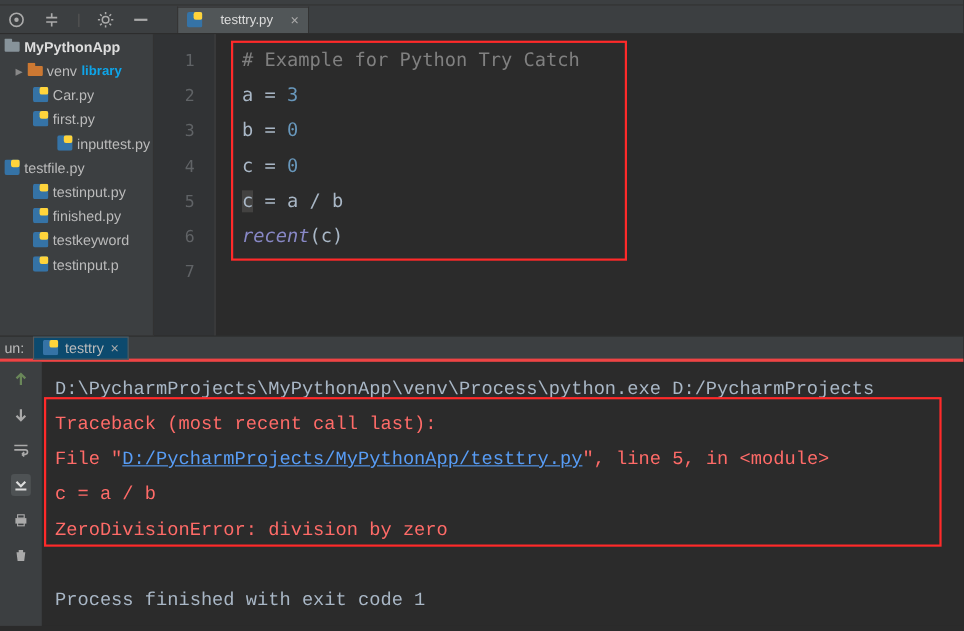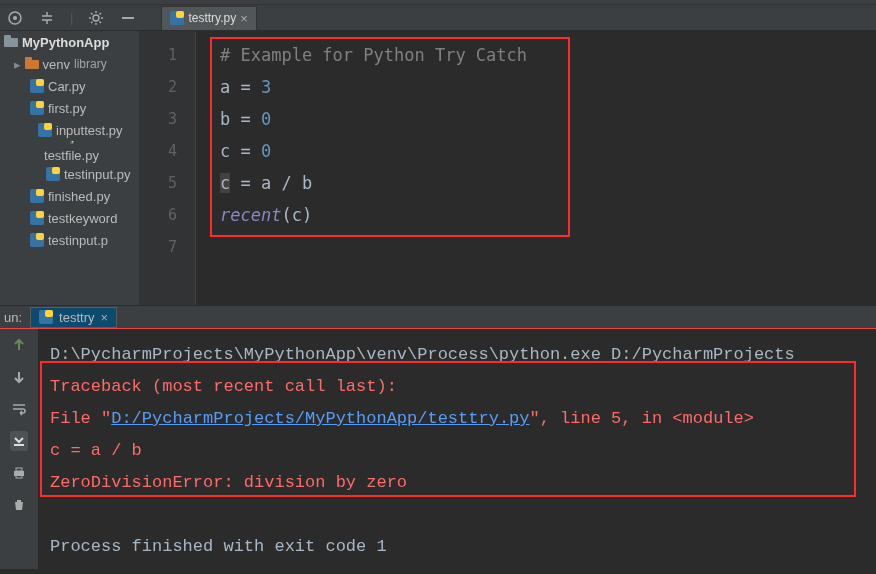--- a/index.html
+++ b/index.html
@@ -20,25 +20,25 @@
   display:flex; align-items:center; padding:0 6px; gap:14px;
 }
 .toolbar svg { display:block; }
 .icon-btn { width:18px; height:18px; display:flex; align-items:center; justify-content:center; cursor:pointer;}
 .main { display:flex; height: 274px; }
 .sidebar { width:140px; background:#3c3f41; border-right:1px solid #323232; overflow:hidden;}
 .tree-row { display:flex; align-items:center; height:22px; padding-left:4px; gap:4px; white-space:nowrap;}
 .tree-row.bold { font-weight:bold; color:#ddd;}
 .tree-row .folder { width:14px;height:14px;}
 .tree-row .pyfile { width:14px;height:14px;}
-.dim { color:#a3a3a3; font-weight:normal; font-size:12px;}
+.dim { color:#0ea5e9; font-weight:bold; font-size:12px;}
 
 .editor-area { flex:1; display:flex; flex-direction:column; background:#313335;}
 .tab { height:24px; background:#515658; border:1px solid #323232; border-bottom:none;
-  display:flex; align-items:center; padding:0 8px; gap:4px; color:#ddd; font-size:12px;
+  display:flex; align-items:center; padding:0 8px; gap:16px; color:#ddd; font-size:12px;
   margin-left:6px;}
 .tab .close { color:#aaa; font-size:13px;}
 
 .editor { flex:1; display:flex; background:#2b2b2b; position:relative;}
 .gutter { width:56px; background:#313335; color:#606366; text-align:right;
   font-family: Consolas, monospace; font-size:15px; padding-top:8px; border-right:1px solid #414141;}
 .gutter div { height:32px; line-height:32px; padding-right:18px;}
 .code { flex:1; font-family: Consolas, monospace; font-size:17px; padding:8px 0 0 24px; position:relative;}
 .code-line { height:32px; line-height:32px; white-space:pre;}
 .hl-box {
@@ -46,21 +46,21 @@
   border:2px solid #ff2a2a; pointer-events:none;
 }
 .c-comment { color:#808080; }
 .c-ident   { color:#a9b7c6; }
 .c-op      { color:#a9b7c6; }
 .c-num     { color:#6897bb; }
 .c-kw      { color:#8888c6; font-style:italic;}
 .caret-cell { background:#434241; }
 
 .run-top {
-  height:24px; background:#3c3f41; border-top:1px solid #2b2b2b; border-bottom:1px solid #ef4444;
+  height:24px; background:#3c3f41; border-top:1px solid #2b2b2b; border-bottom:3px solid #ef4444;
   display:flex; align-items:center; padding-left:4px; gap:8px; color:#bbb;
 }
 .run-tab { display:flex; align-items:center; gap:6px; background:#0c4a6e; padding:2px 8px; border:1px solid #5a5a5a;}
 .run-tab .close{color:#aaa;}
 
 .console-wrap { display:flex; height:240px; background:#2b2b2b;}
 .run-gutter { width:38px; background:#3c3f41; display:flex; flex-direction:column; align-items:center; padding-top:6px; gap:12px;}
 .run-gutter .icon-btn{height:20px;}
 
 .console { flex:1; font-family: Consolas, "Courier New", monospace; font-size:17px;
@@ -138,35 +138,35 @@
           </svg>
           <span>Car.py</span>
         </div>
         <div class="tree-row" style="padding-left: 30px;">
           <svg class="pyfile" viewBox="0 0 14 14">
             <rect width="14" height="14" rx="2" fill="#3573a6"></rect>
             <rect x="6" y="0" width="8" height="7" rx="2" fill="#ffd43b"></rect>
           </svg>
           <span>first.py</span>
         </div>
-        <div class="tree-row" style="padding-left: 38px;">
+        <div class="tree-row" style="padding-left: 20px; margin-left: 32px;">
           <svg class="pyfile" viewBox="0 0 14 14">
             <rect width="14" height="14" rx="2" fill="#3573a6"></rect>
             <rect x="6" y="0" width="8" height="7" rx="2" fill="#ffd43b"></rect>
           </svg>
           <span>inputtest.py</span>
         </div>
-        <div class="tree-row" style=" flex-direction: column;">
+        <div class="tree-row" style="">
           <svg class="pyfile" viewBox="0 0 14 14">
             <rect width="14" height="14" rx="2" fill="#3573a6"></rect>
             <rect x="6" y="0" width="8" height="7" rx="2" fill="#ffd43b"></rect>
           </svg>
           <span>testfile.py</span>
         </div>
-        <div class="tree-row" style="padding-left: 46px;">
+        <div class="tree-row" style="padding-left: 30px;">
           <svg class="pyfile" viewBox="0 0 14 14">
             <rect width="14" height="14" rx="2" fill="#3573a6"></rect>
             <rect x="6" y="0" width="8" height="7" rx="2" fill="#ffd43b"></rect>
           </svg>
           <span>testinput.py</span>
         </div>
         <div class="tree-row" style="padding-left: 30px;">
           <svg class="pyfile" viewBox="0 0 14 14">
             <rect width="14" height="14" rx="2" fill="#3573a6"></rect>
             <rect x="6" y="0" width="8" height="7" rx="2" fill="#ffd43b"></rect>

